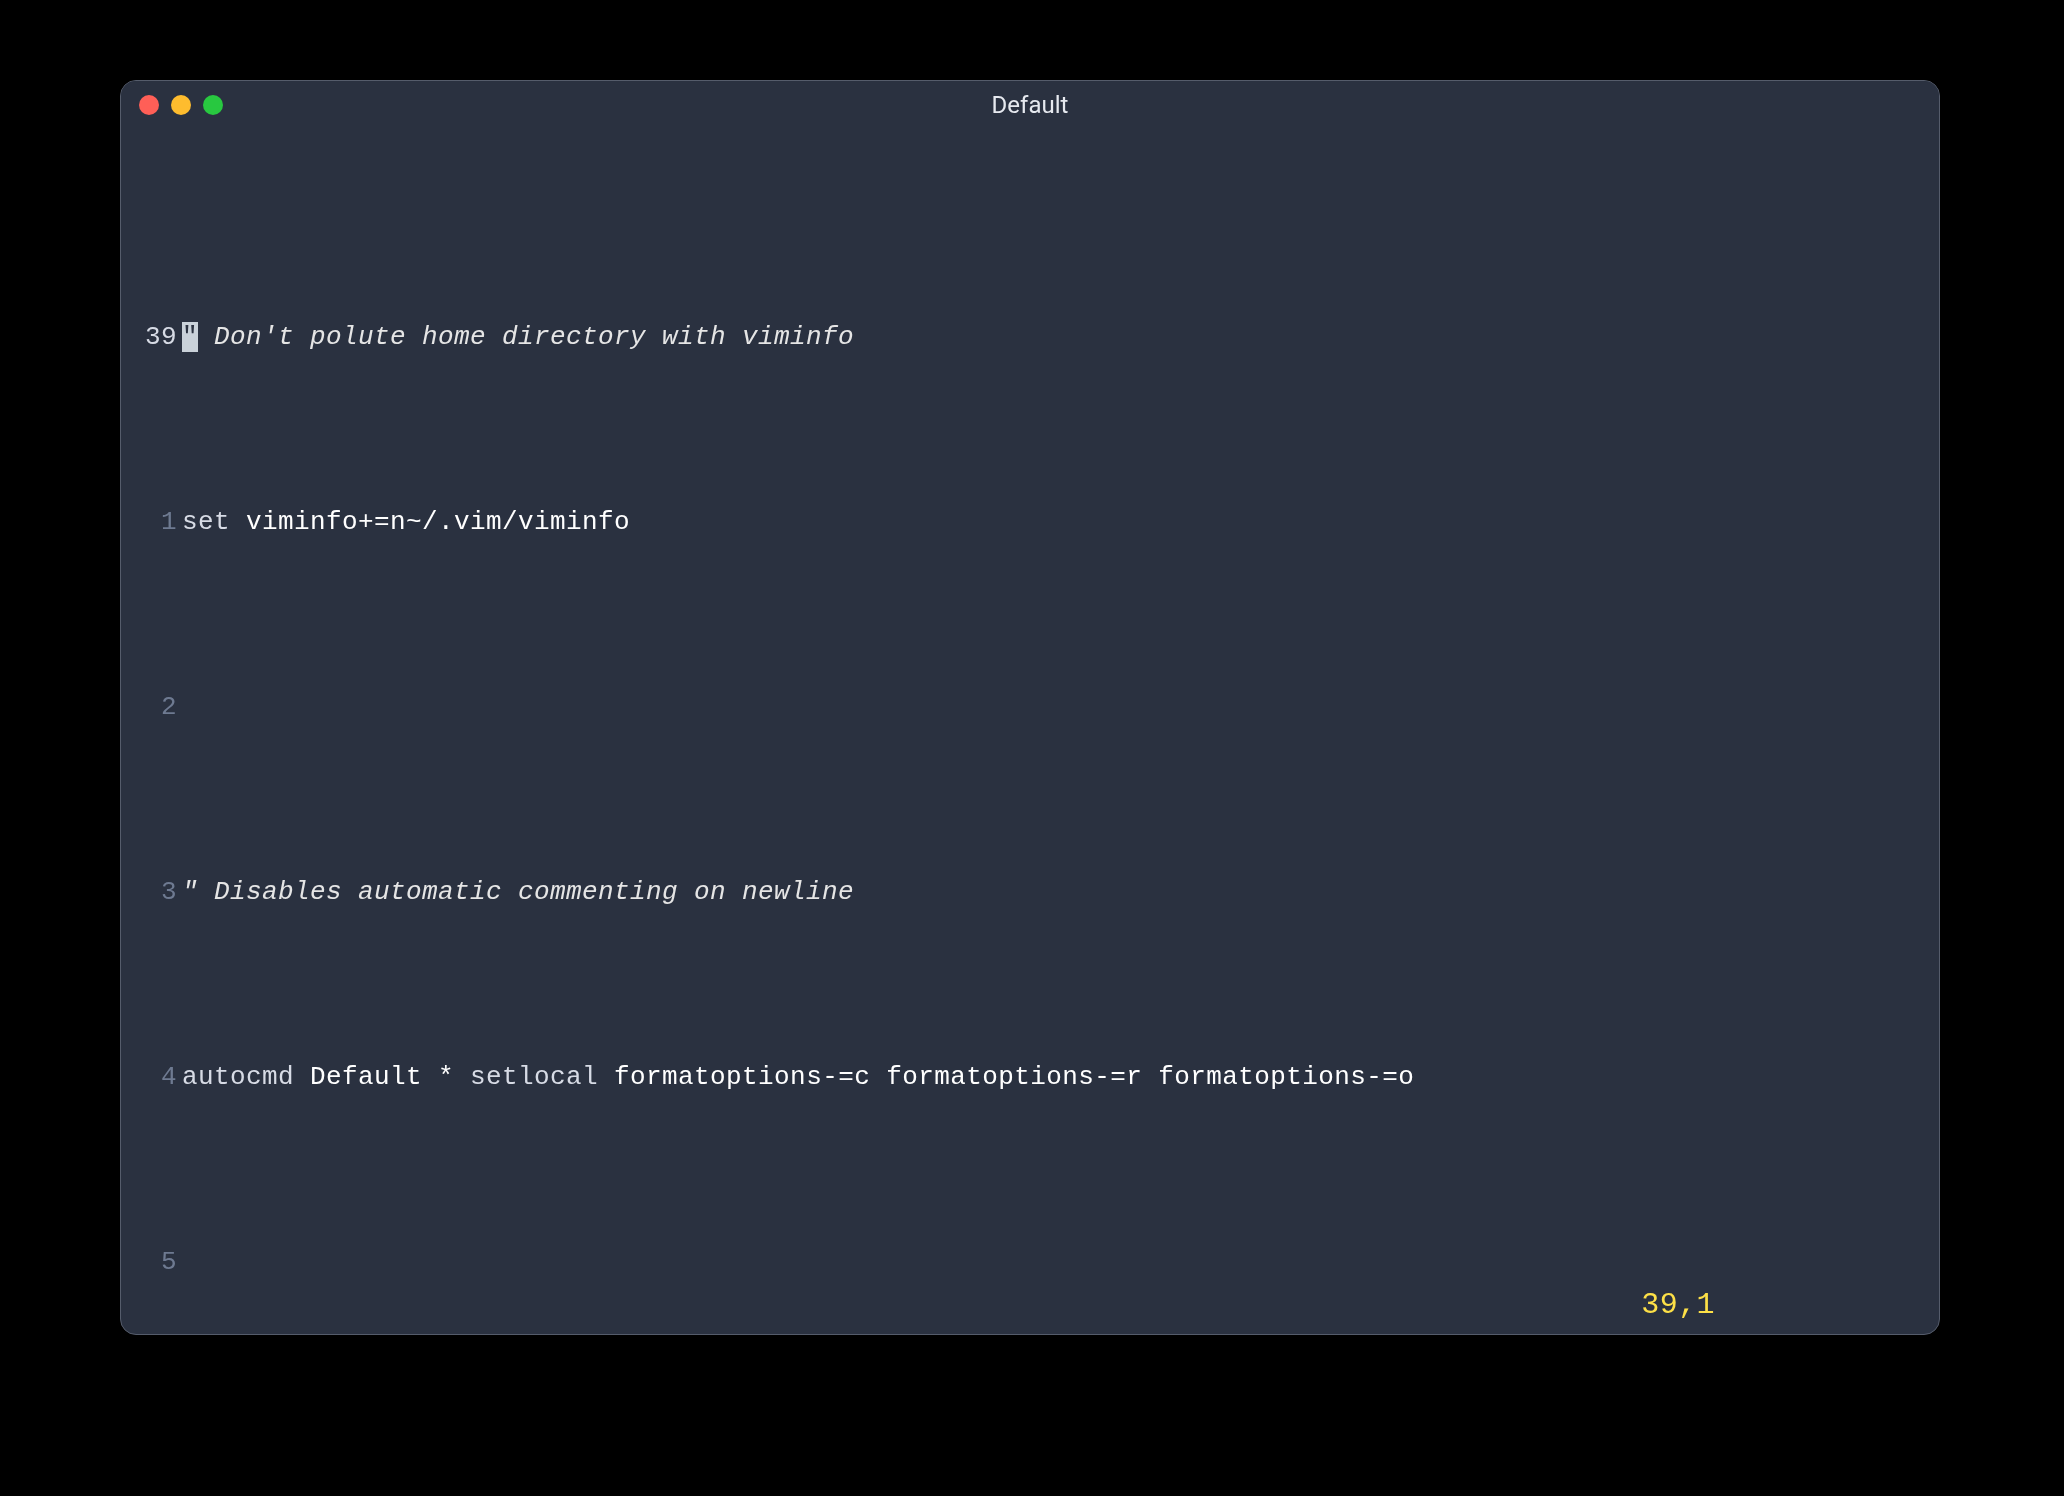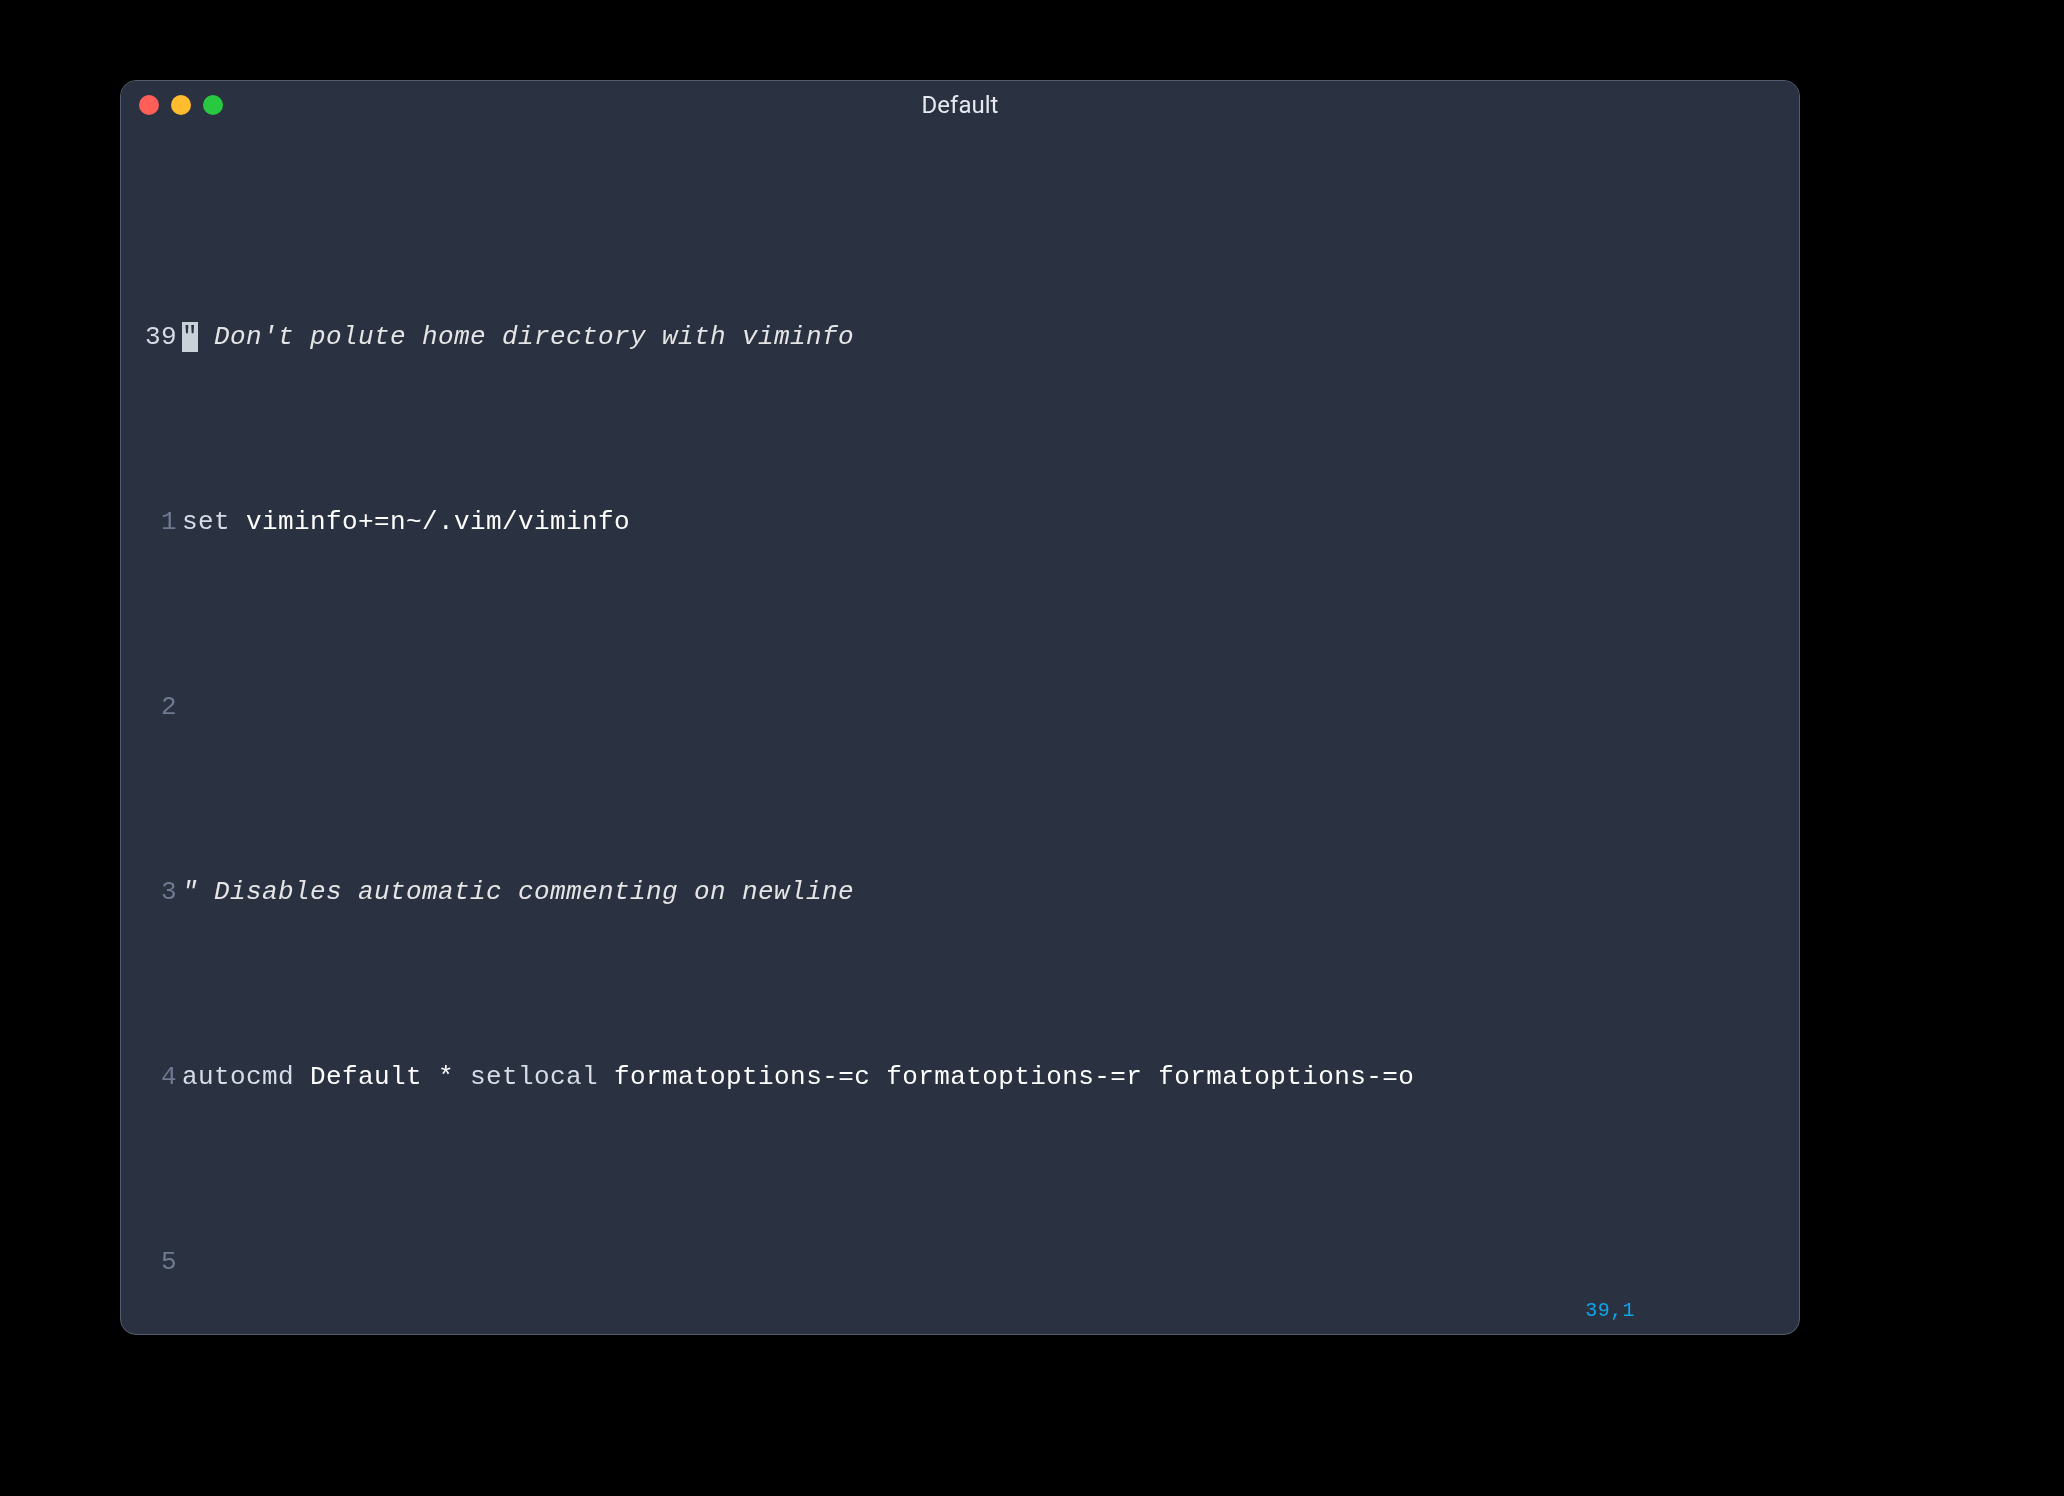--- a/index.html
+++ b/index.html
@@ -9,21 +9,21 @@
     height: 1496px;
     background: #000;
     font-family: ui-monospace, SFMono-Regular, "SF Mono", Menlo, Consolas, "Liberation Mono", monospace;
     font-size: 26px;
     color: #c9d1d9;
   }
   .window {
     position: absolute;
     left: 120px;
     top: 80px;
-    width: 1680px;
+    width: 1820px;
     height: 1255px;
     background: #2a3140;
     border-radius: 16px;
     border: 1px solid #555c6b;
     box-sizing: border-box;
     overflow: hidden;
   }
   .titlebar {
     height: 48px;
     display: flex;
@@ -92,22 +92,22 @@
   }
   .tok-pl {
     color: #ffffff;
     margin-top: 26px;
   } 
 
   .status {
     position: absolute;
     bottom: 12px;
     right: 40px;
-    color: #0ea5e9;
-    font-size: 20px;
+    color: #fde047;
+    font-size: 30px;
     letter-spacing: 0.4px;
     white-space: pre;
   }
 
 </style>
 </head>
 <body>
 
 <div class="window">
 

